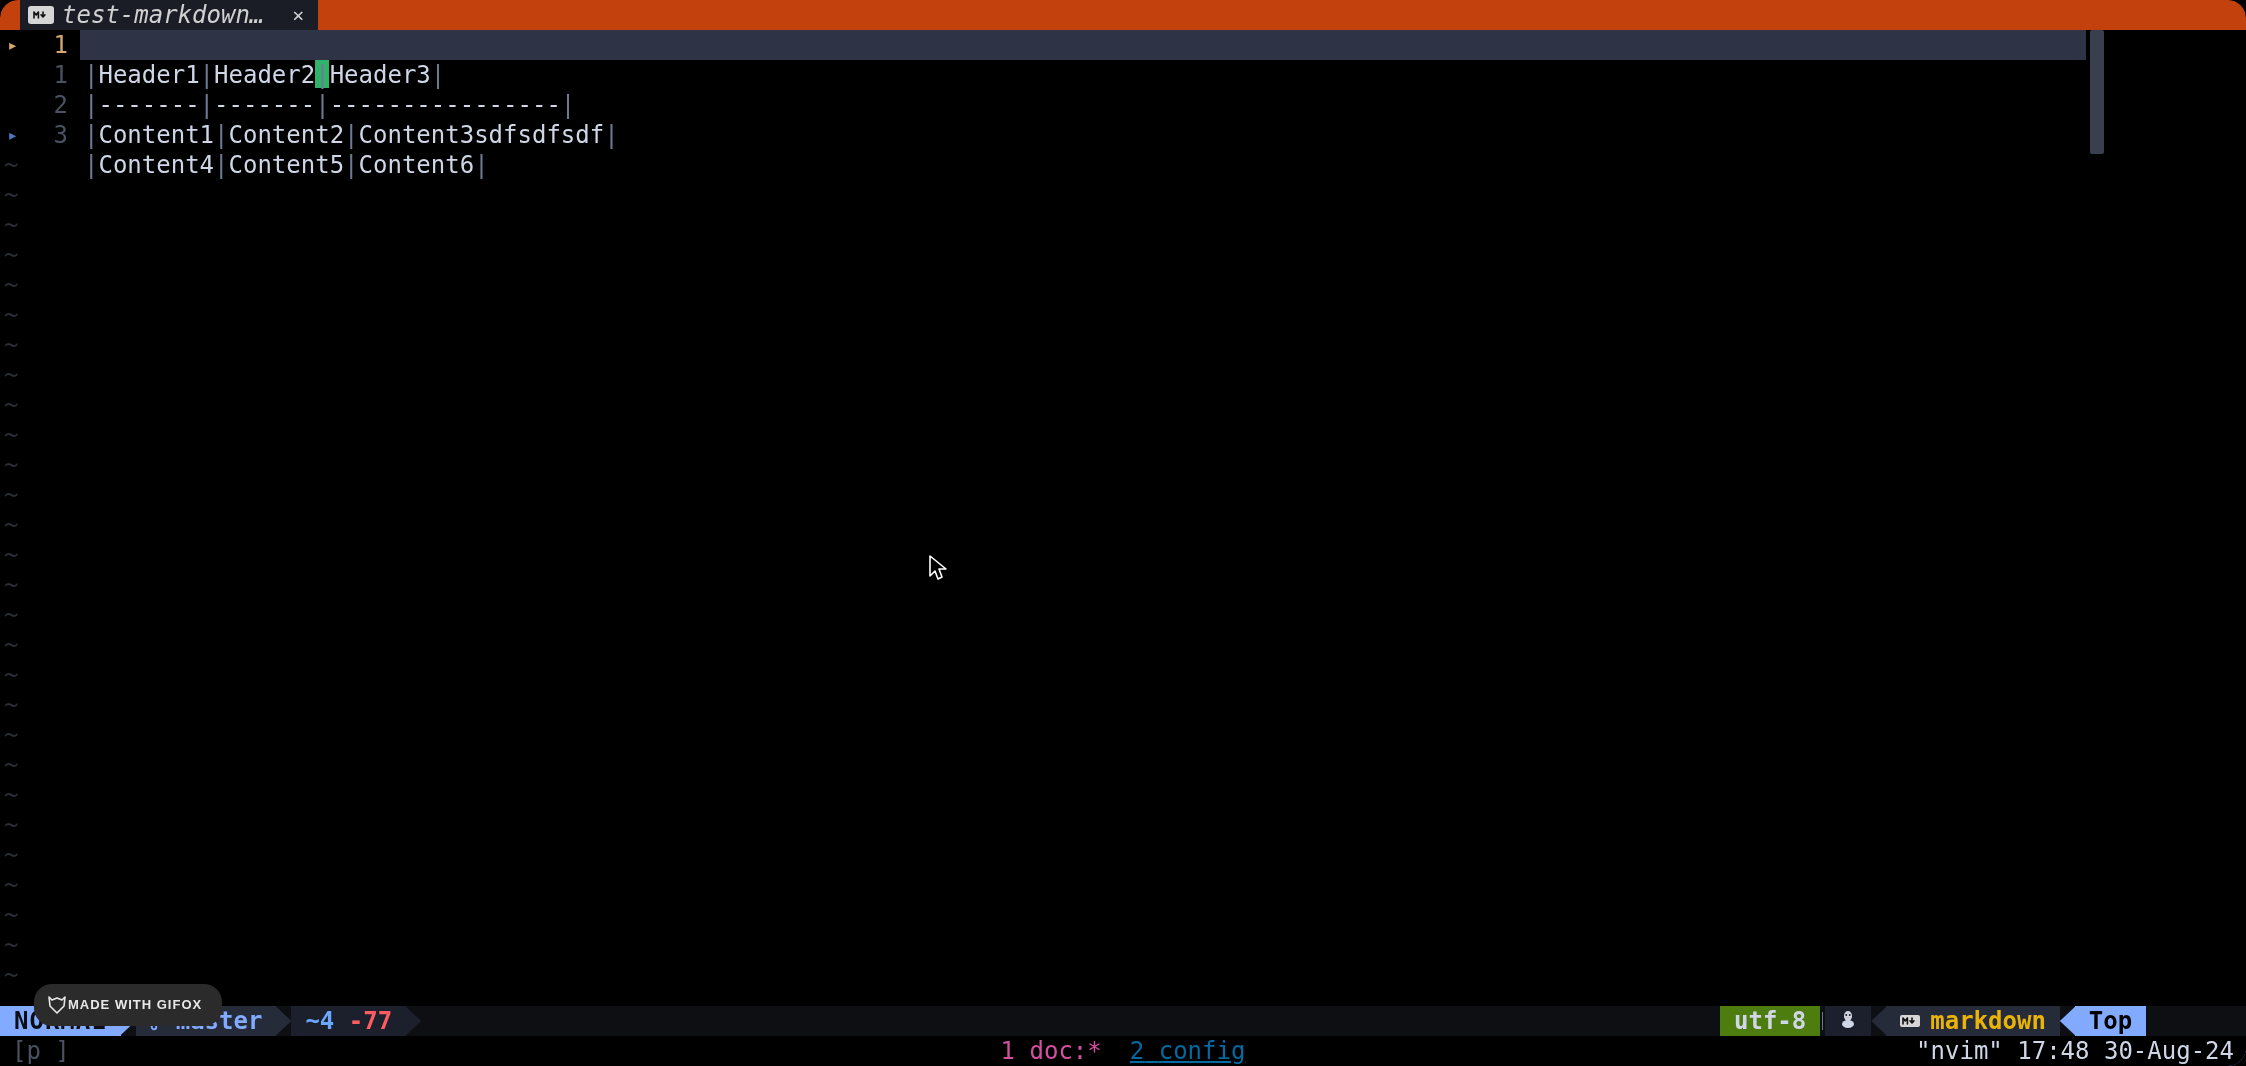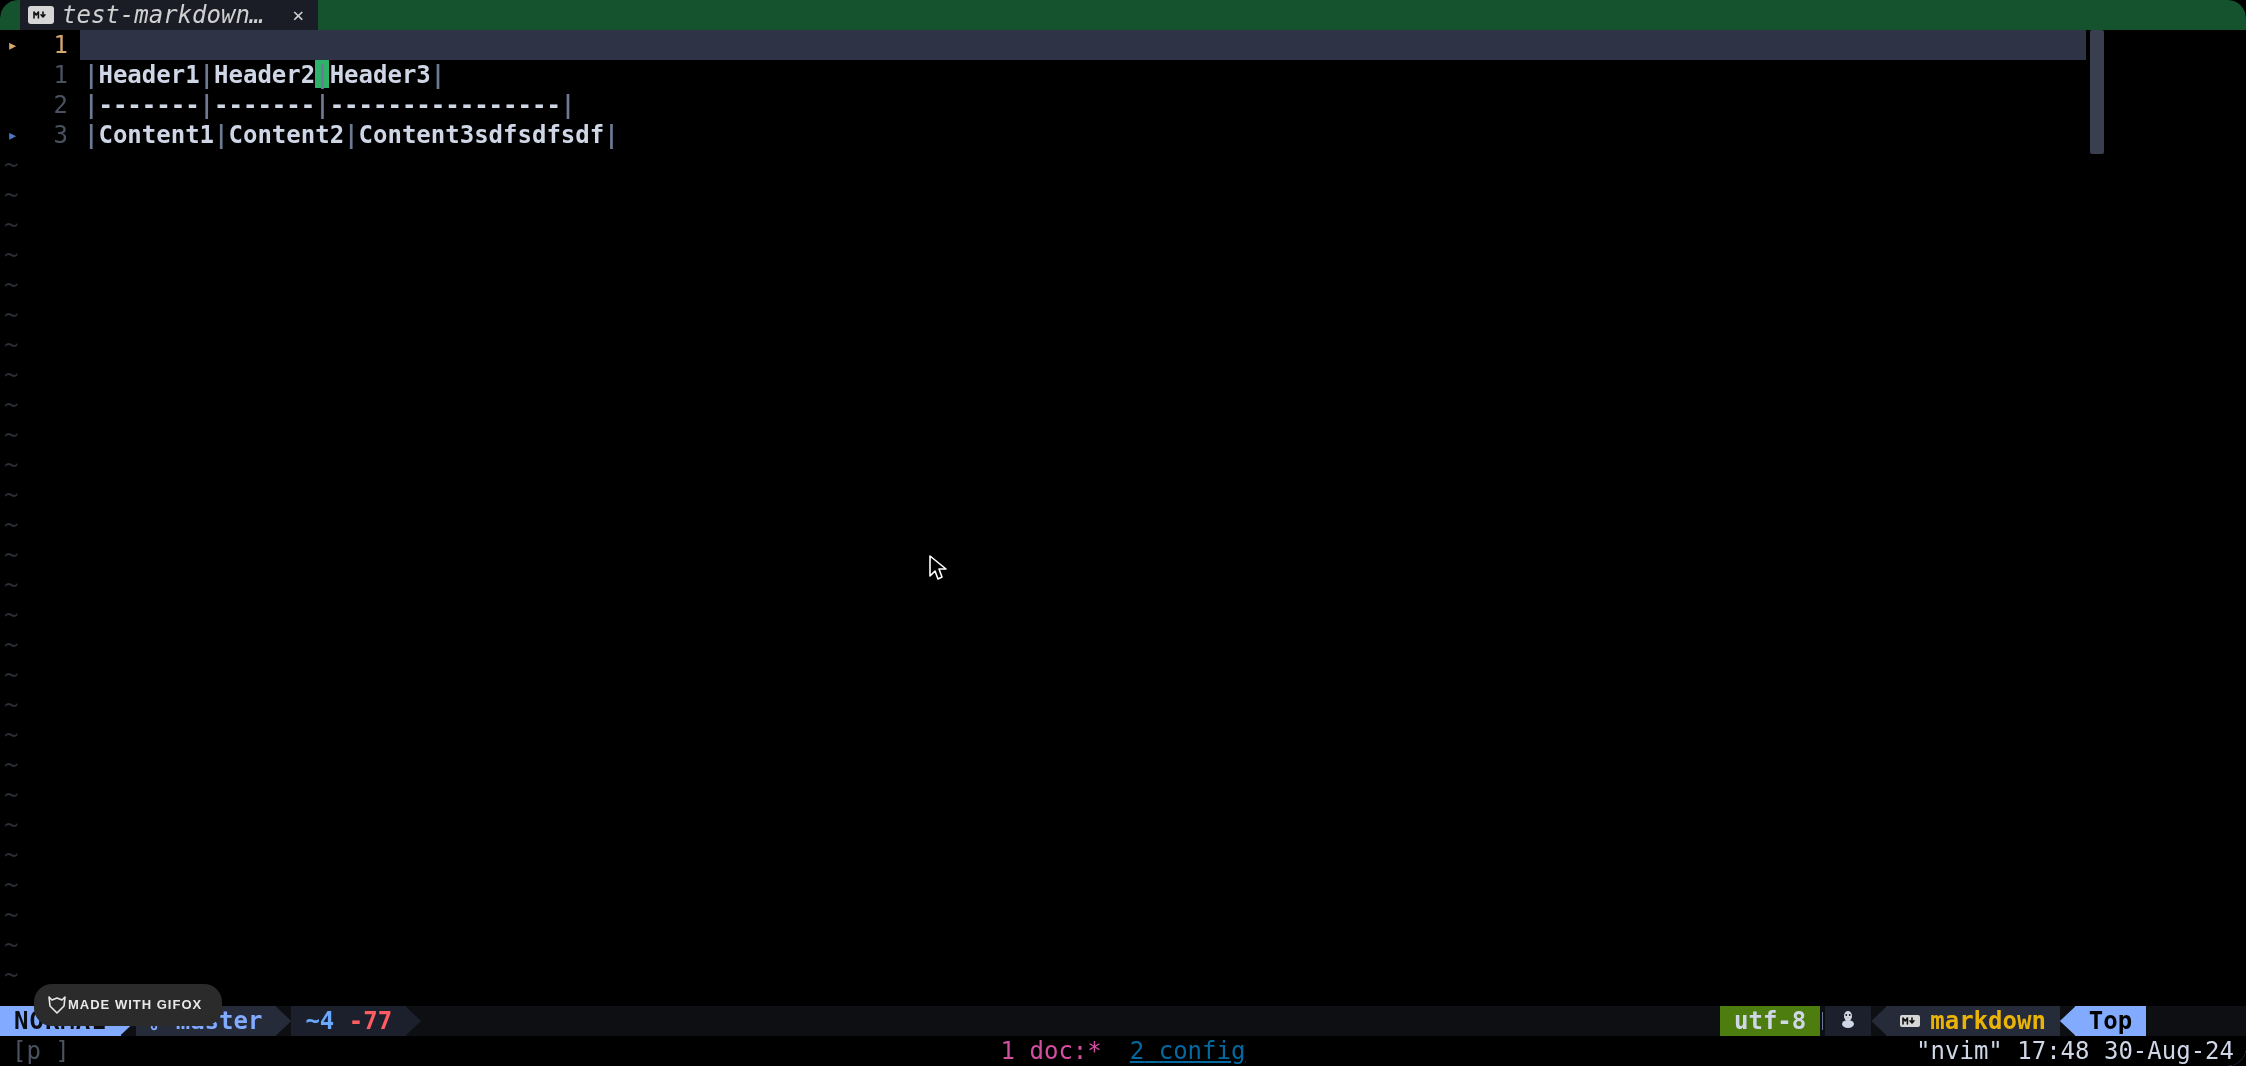--- a/index.html
+++ b/index.html
@@ -19,21 +19,21 @@
     border-radius: 18px;
     overflow: hidden;
     background: #000;
   }
 
   
   .tabbar {
     display: flex;
     align-items: center;
     height: 30px;
-    background: #14532d;
+    background: #c2410c;
     padding-left: 20px;
   }
   .tab {
     display: flex;
     align-items: center;
     gap: 8px;
     background: #1b1d26;
     color: #d0d0d0;
     height: 30px;
     padding: 0 14px 0 8px;
@@ -76,21 +76,20 @@
     line-height: 30px;
     height: 30px;
     width: 14px;
   }
   .gutter .marker.orange { color: #d7a86e; }
   .gutter .marker.blue { color: #4a78c2; }
 
   .code {
     flex: 1;
     position: relative;
-    font-weight: bold;
   }
   .code .cline {
     height: 30px;
     white-space: pre;
     padding-left: 4px;
   }
   .code .cline .pipe { color: #6e7a94; }
   .code .cline .cell { color: #cfd6e6; }
   .code .cline .dash { color: #cfd6e6; }
 
@@ -304,20 +303,23 @@
 
       <div class="cline">
 <span class="pipe">|</span><span class="cell">Header1</span><span class="pipe">|</span><span class="cell">Header2</span><span class="cursor-block"></span><span class="pipe" style="margin-left:-14px;">|</span><span class="cell">Header3</span><span class="pipe">|</span>
       </div>
       <div class="cline">
 <span class="pipe">|</span><span class="dash">-------</span><span class="pipe">|</span><span class="dash">-------</span><span class="pipe">|</span><span class="dash">----------------</span><span class="pipe">|</span>
       </div>
       <div class="cline">
 <span class="pipe">|</span><span class="cell">Content1</span><span class="pipe">|</span><span class="cell">Content2</span><span class="pipe">|</span><span class="cell">Content3sdfsdfsdf</span><span class="pipe">|</span>
       </div>
+      <div class="cline">
+<span class="pipe">|</span><span class="cell">Content4</span><span class="pipe">|</span><span class="cell">Content5</span><span class="pipe">|</span><span class="cell">Content6</span><span class="pipe">|</span>
+      </div>
 
       <div class="scroll-thumb"></div>
     </div>
   </div>
 
   <div class="statusline">
     <div class="seg mode">NORMAL</div>
     <div class="arrow-r from-mode"></div>
 
     <div class="seg git">

